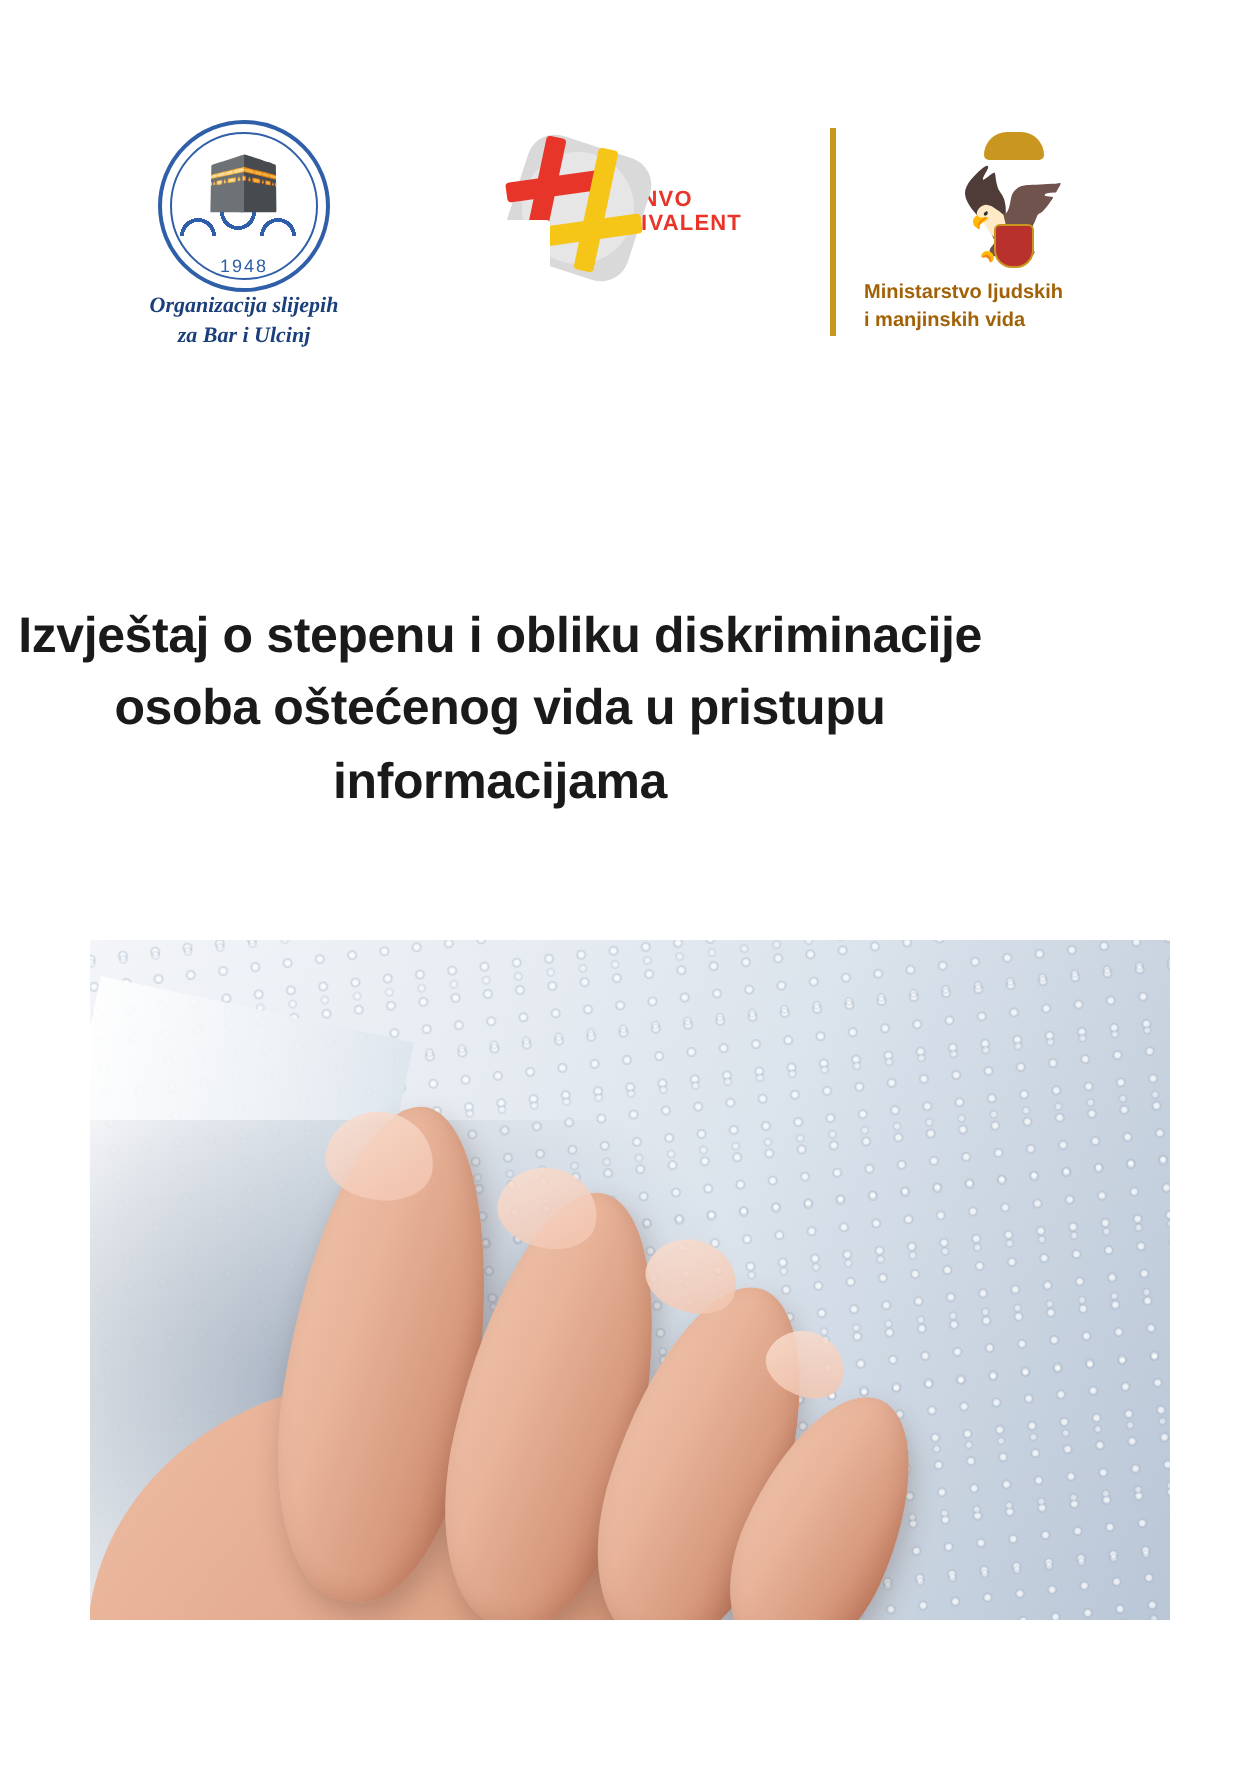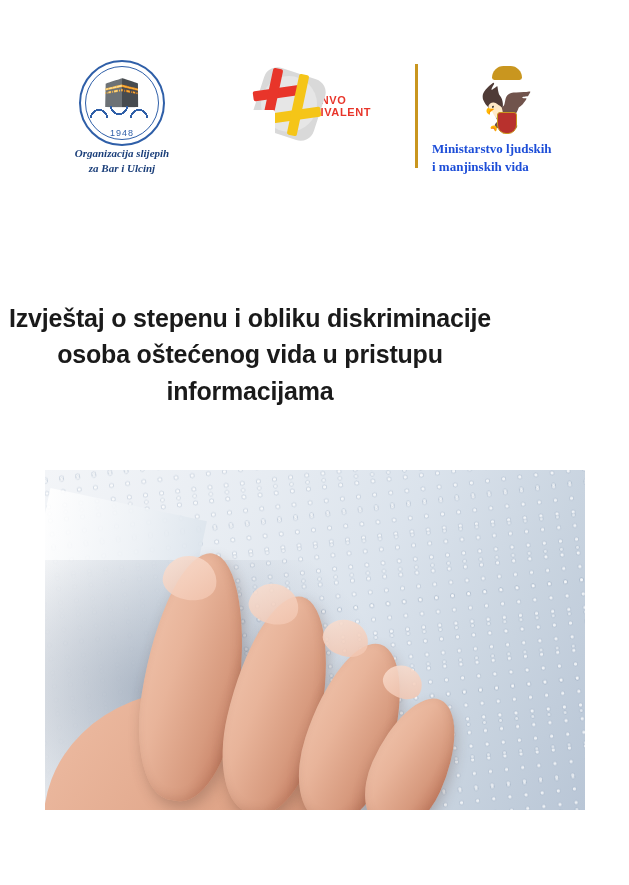--- a/index.html
+++ b/index.html
@@ -190,25 +190,25 @@
     bottom: 6px;
     left: 50%;
     transform: translateX(-50%);
     width: 18px;
     height: 20px;
     background: #b8312d;
     border-radius: 3px 3px 9px 9px;
     border: 1px solid #c9961f;
   }
   .min-text {
-    font-family: Liberation Serif, serif;
+    font-family: Liberation Sans, sans-serif;
     font-weight: bold;
-    font-size: 13px;
+    font-size: 10px;
     line-height: 1.35;
-    color: #1d4ed8;
+    color: #a16207;
   }
 
   
   .title-block {
     position: absolute;
     top: 300px;
     left: 0;
     width: 500px;
     text-align: center;
   }

